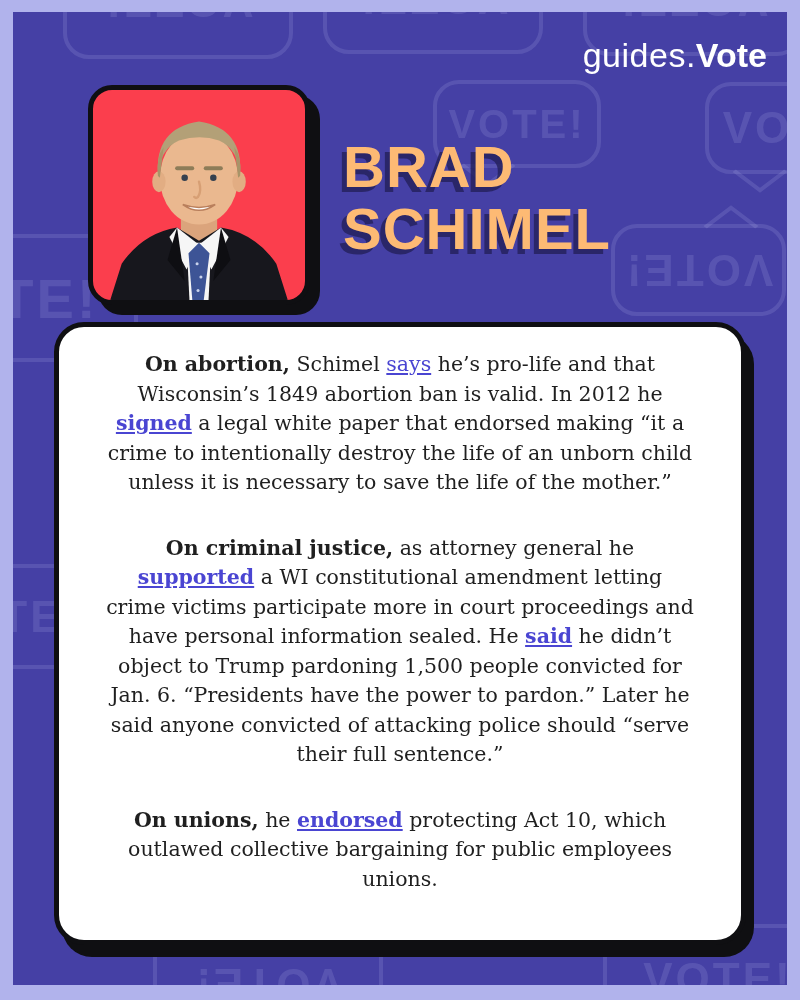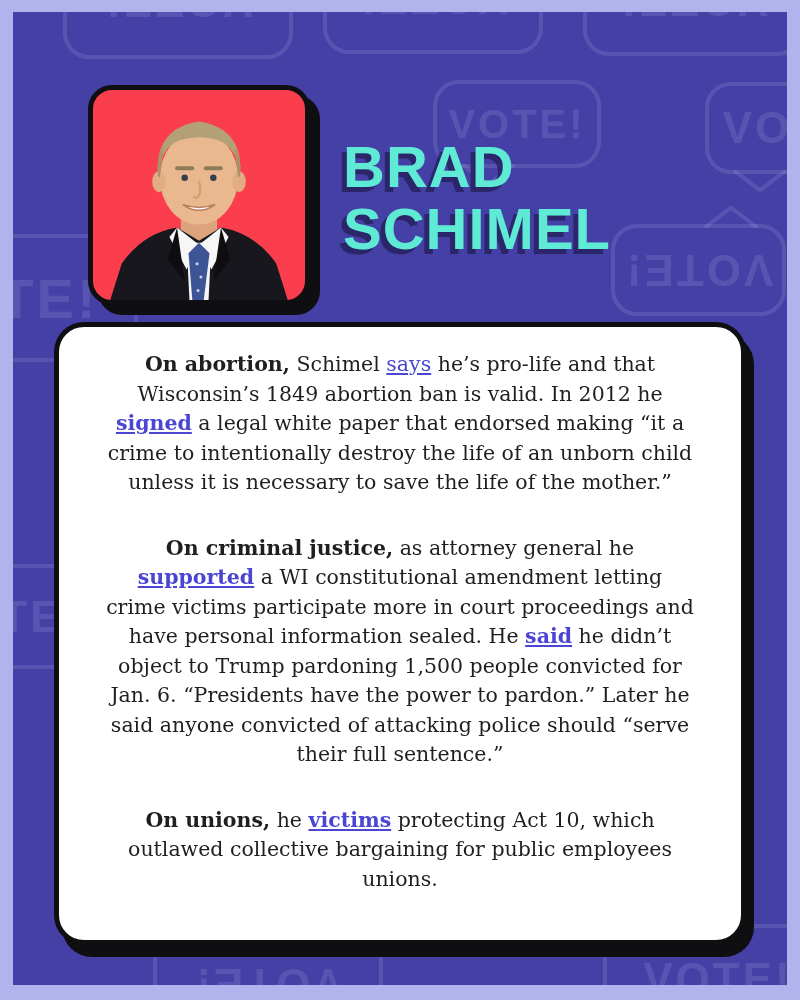--- a/index.html
+++ b/index.html
@@ -63,21 +63,21 @@
   }
   .photo svg { display: block; width: 100%; height: 100%; }
   
   .name {
     position: absolute;
     left: 330px; top: 124px;
     font-weight: 700;
     font-size: 58px;
     line-height: 62px;
     letter-spacing: 1px;
-    color: #5eead4;
+    color: #fdba74;
     text-shadow: -5px 5px 0 rgba(35,31,90,0.8);
     white-space: pre-line;
   }
   
   .card {
     position: absolute;
     left: 41px; top: 310px;
     width: 692px; height: 623px;
     background: #ffffff;
     border: 5px solid #0f0f12;
@@ -154,20 +154,23 @@
         <span>VOTE!</span>
       </div>
     <div class="bubble flip" style="left:140px; top:918px; width:230px; height:108px;">
         <span>VOTE!</span>
       </div>
     <div class="bubble" style="left:590px; top:912px; width:230px; height:110px;">
         <span>VOTE!</span>
       </div>
   </div>
 
+  <div class="logo">
+    <span class="pre">guides.</span><span class="suf">Vote</span>
+  </div>
 
   <div class="photo">
     <svg viewBox="0 0 222 220">
 
       <rect x="92" y="118" width="38" height="40" fill="#dba47c"></rect>
 
       <path d="M18 220 L30 182 Q52 150 88 144 L111 158 L134 144 Q170 150 192 182 L204 220 Z" fill="#17171d"></path>
 
       <path d="M88 144 L111 162 L98 188 L80 154 Z" fill="#f6f6f6"></path>
       <path d="M134 144 L111 162 L124 188 L142 154 Z" fill="#f6f6f6"></path>
@@ -203,17 +206,17 @@
     </svg>
   </div>
 
   <div class="name">BRAD
 SCHIMEL</div>
 
   <div class="card">
     <div class="card-body" id="stances-body">
         <p><strong>On abortion,</strong><span> Schimel </span><a href="#">says</a><span> he’s pro-life and that Wisconsin’s 1849 abortion ban is valid. In 2012 he </span><a class="bold" href="#">signed</a><span> a legal white paper that endorsed making “it a crime to intentionally destroy the life of an unborn child unless it is necessary to save the life of the mother.”</span></p>
         <p><strong>On criminal justice,</strong><span> as attorney general he </span><a class="bold" href="#">supported</a><span> a WI constitutional amendment letting crime victims participate more in court proceedings and have personal information sealed. He </span><a class="bold" href="#">said</a><span> he didn’t object to Trump pardoning 1,500 people convicted for Jan. 6. “Presidents have the power to pardon.” Later he said anyone convicted of attacking police should “serve their full sentence.”</span></p>
-        <p><strong>On unions,</strong><span> he </span><a class="bold" href="#">victims</a><span> protecting Act 10, which outlawed collective bargaining for public employees unions.</span></p>
+        <p><strong>On unions,</strong><span> he </span><a class="bold" href="#">endorsed</a><span> protecting Act 10, which outlawed collective bargaining for public employees unions.</span></p>
       </div>
   </div>
 
 </div>
 
 </body></html>

